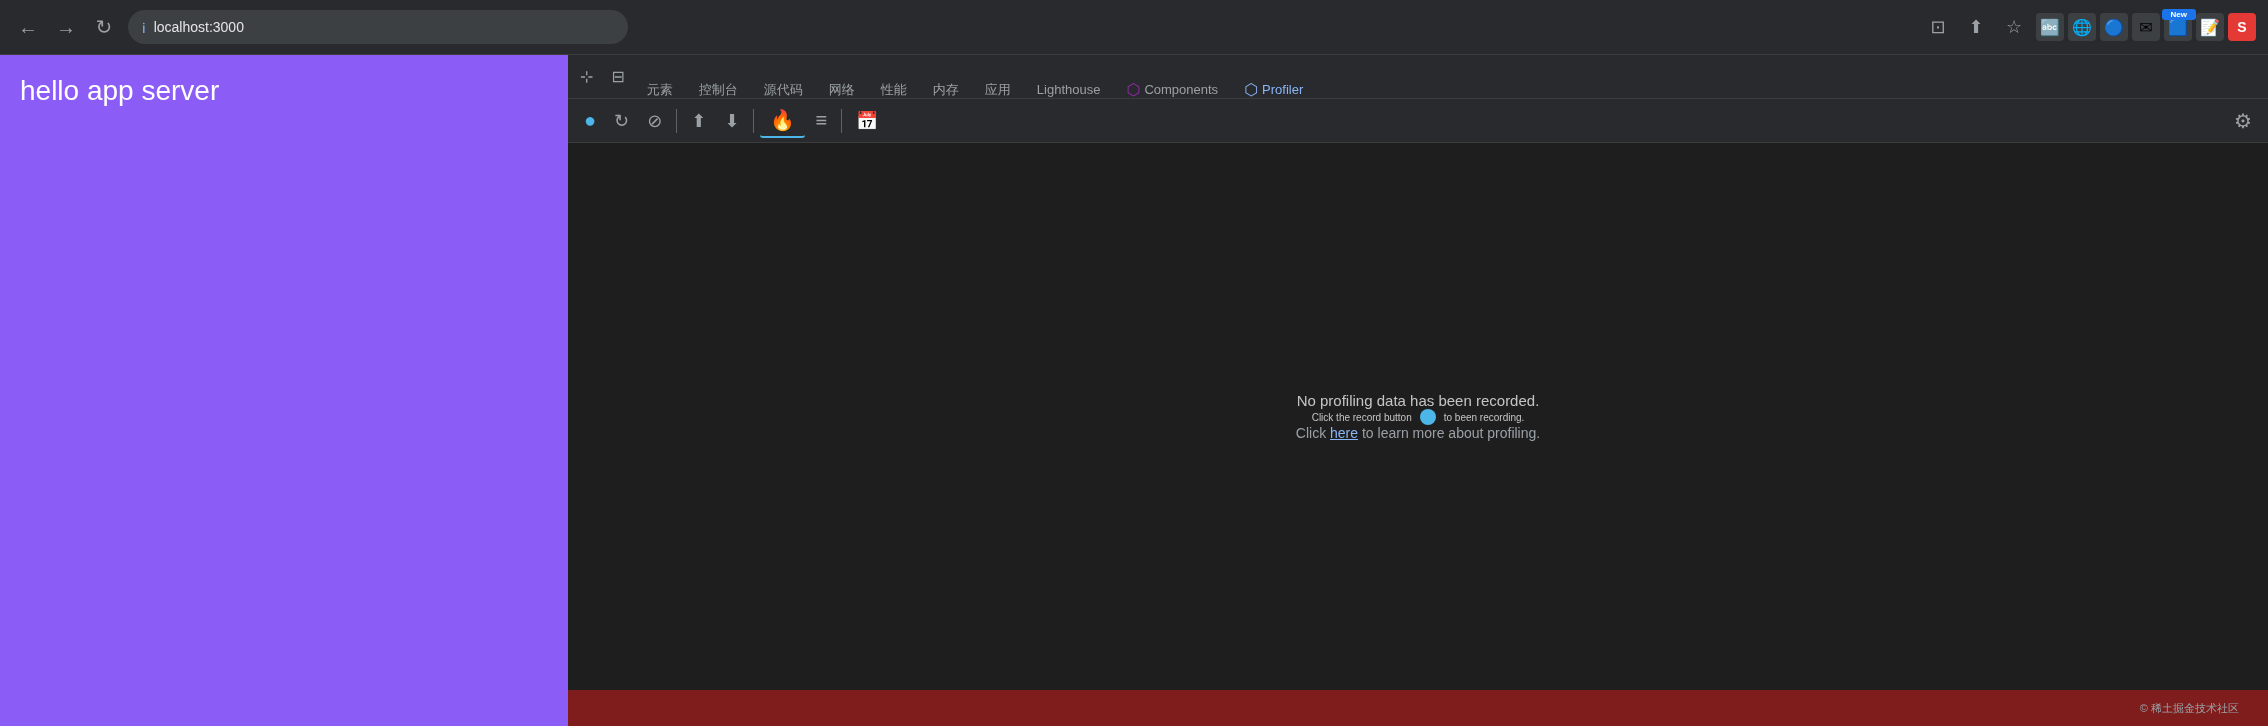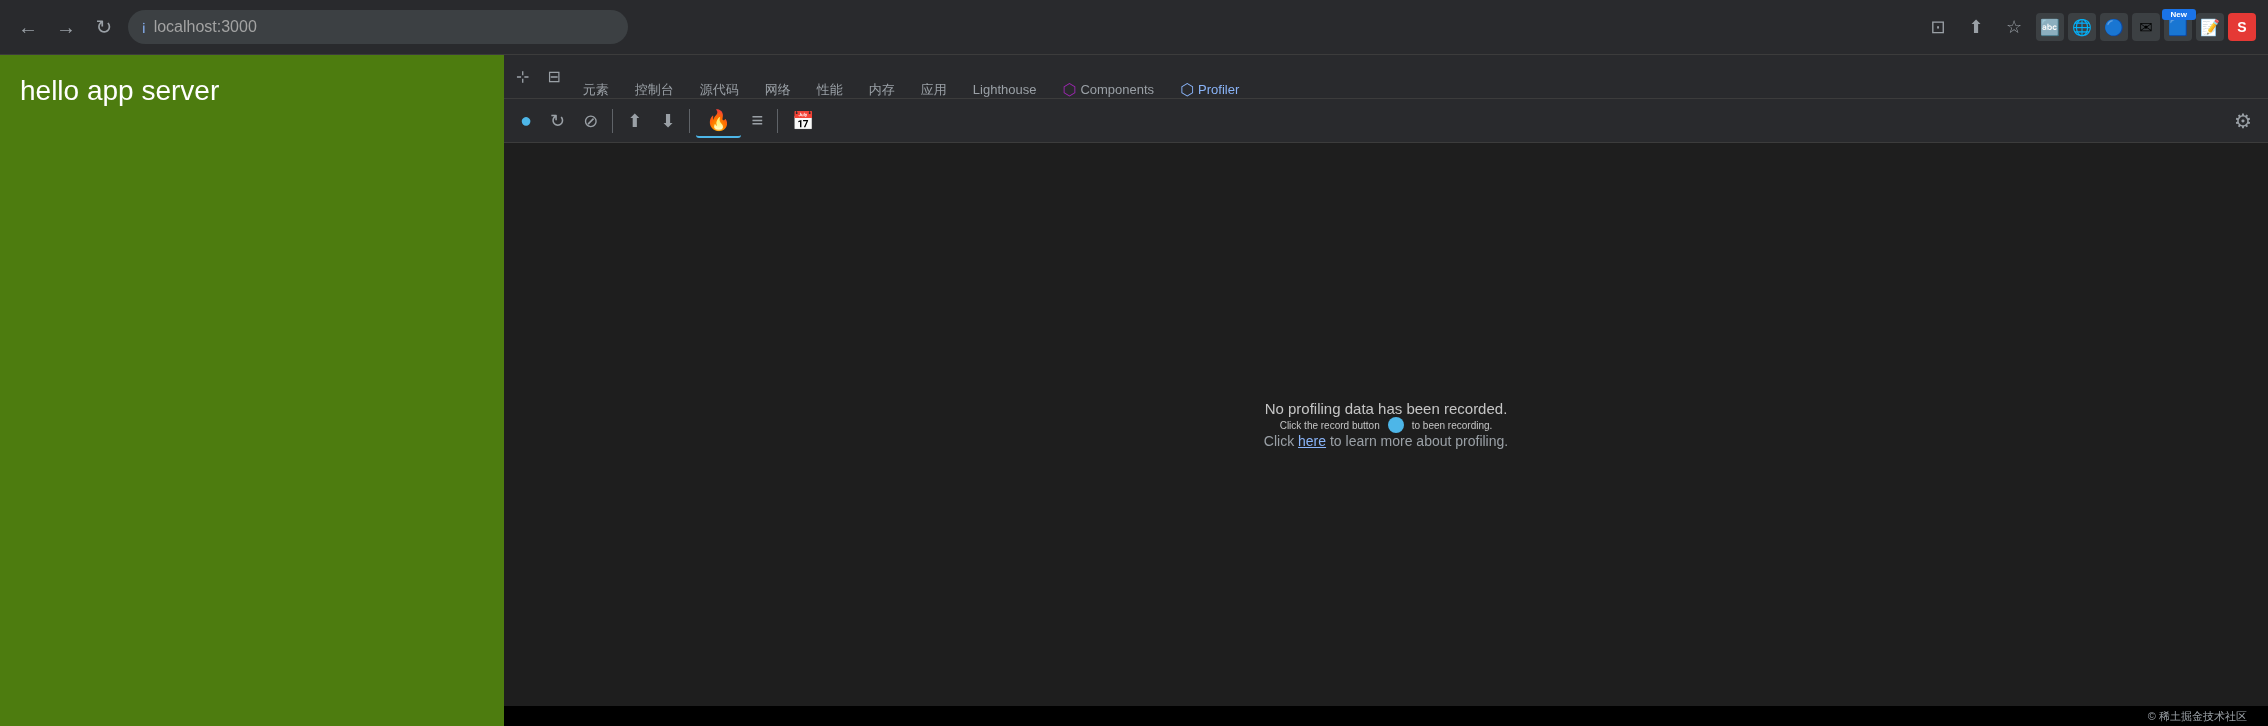--- a/index.html
+++ b/index.html
@@ -39,21 +39,21 @@
       border-radius: 20px;
       height: 34px;
       display: flex;
       align-items: center;
       padding: 0 14px;
       gap: 8px;
       flex: 1;
       max-width: 500px;
     }
     .address-bar .info-icon { color: #8ab4f8; font-size: 14px; }
-    .address-text { color: #a3a3a3; font-size: 16px; }
+    .address-text { color: #e5e5e5; font-size: 14px; }
     .browser-actions {
       display: flex;
       align-items: center;
       gap: 6px;
       margin-left: auto;
     }
     .browser-action-btn {
       background: none;
       border: none;
       color: #9aa0a6;
@@ -99,22 +99,22 @@
     }
 
     
     .main-area {
       display: flex;
       height: calc(726px - 55px);
     }
 
     
     .page-content {
-      width: 504px;
-      background: #4d7c0f;
+      width: 568px;
+      background: #8b5cf6;
       flex-shrink: 0;
       padding: 20px;
     }
     .page-title {
       color: white;
       font-size: 28px;
       font-weight: normal;
     }
 
     
@@ -228,26 +228,26 @@
     .learn-more {
       color: #9aa0a6;
       font-size: 14px;
     }
     .learn-more a {
       color: #8ab4f8;
     }
 
     
     .status-bar {
-      height: 20px;
-      background: #000000;
+      height: 36px;
+      background: #7f1d1d;
       display: flex;
       align-items: center;
       justify-content: flex-end;
-      padding: 0 21px;
+      padding: 0 29px;
       font-size: 11px;
       color: #9aa0a6;
     }
   </style>
 </head>
 <body>
 
 <div class="browser-chrome">
   <div class="nav-buttons">
     <button class="nav-btn">←</button>

